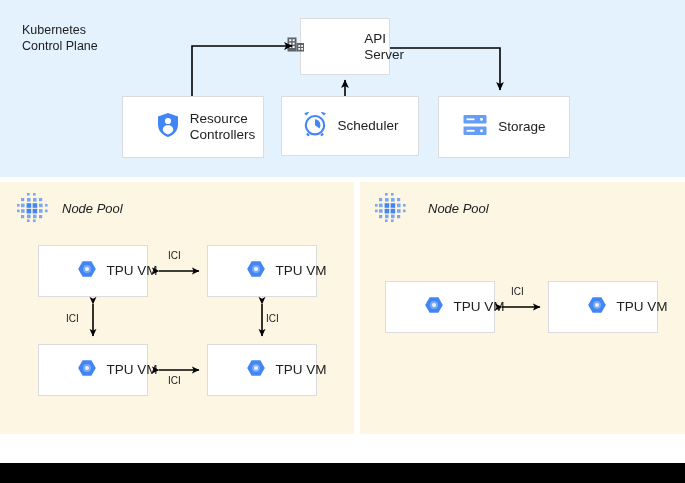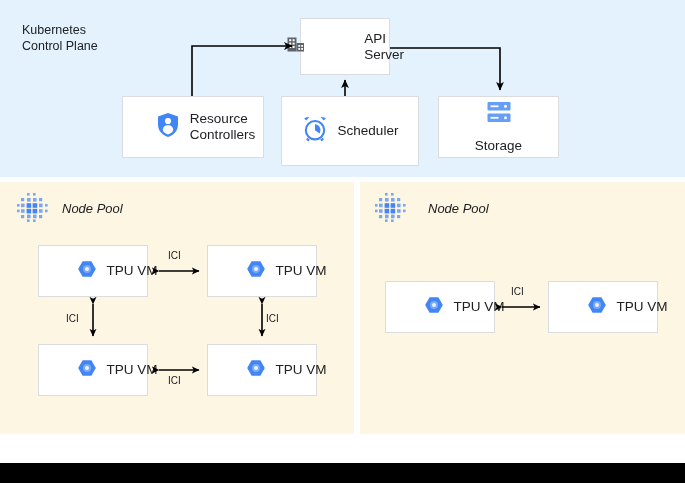--- a/index.html
+++ b/index.html
@@ -51,22 +51,22 @@
   }
   .node-label {
     font-size: 13.5px;
     line-height: 16px;
     color: #202124;
     white-space: pre-line;
   }
 
   .box-api      { left: 300px; top: 18px;  width: 90px;  height: 57px; }
   .box-rc       { left: 122px; top: 96px;  width: 142px; height: 62px; padding-left: 25px; }
-  .box-sched    { left: 281px; top: 96px;  width: 138px; height: 70px; }
-  .box-storage  { left: 438px; top: 96px;  width: 121px; height: 62px; flex-direction: column; }
+  .box-sched    { left: 281px; top: 96px;  width: 138px; height: 60px; }
+  .box-storage  { left: 438px; top: 96px;  width: 132px; height: 62px; }
 
   .box-api .node-label { text-align: left; margin-left: 48px; }
   .box-rc  .node-label { text-align: left; }
 
   
   .icon { display: block; flex: 0 0 auto; }
 
   
   .arrows {
     position: absolute;

